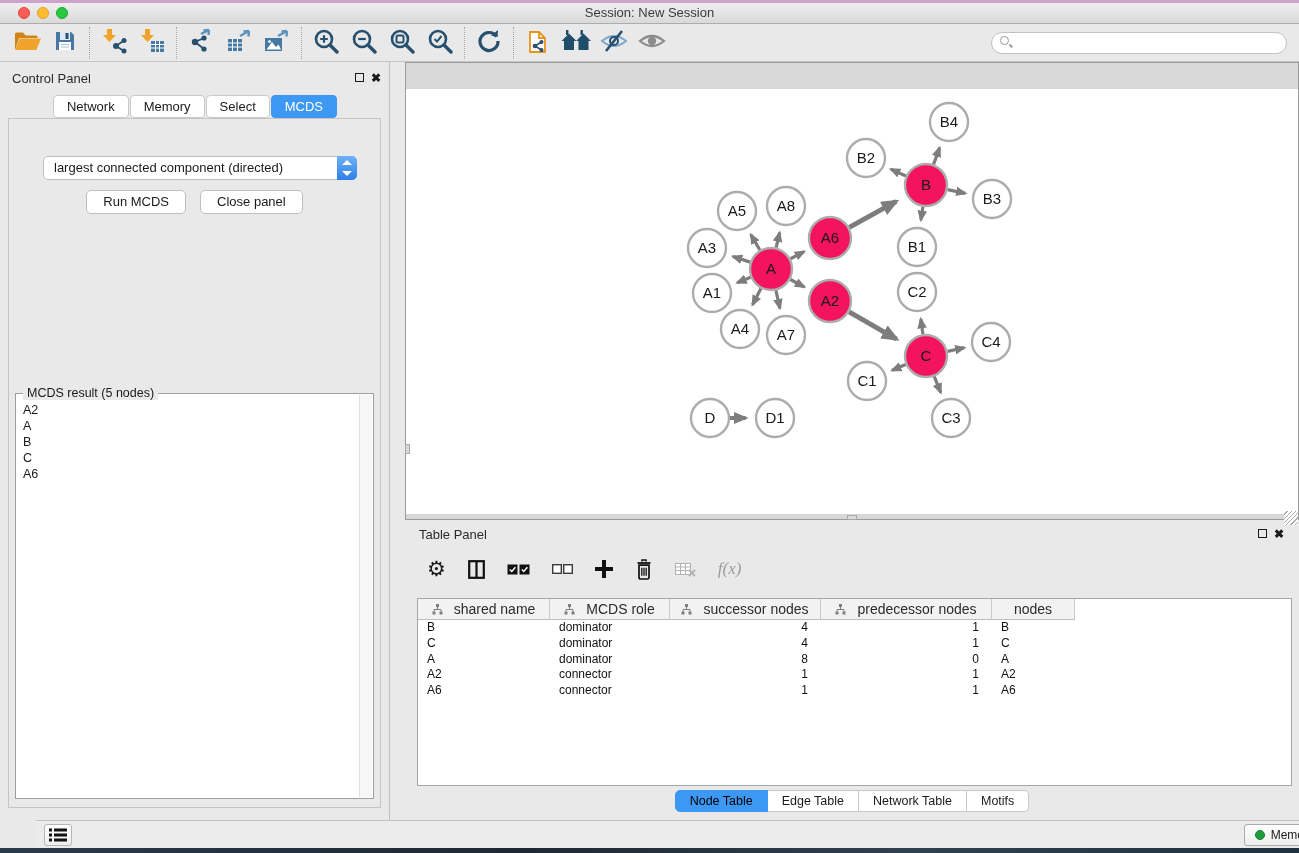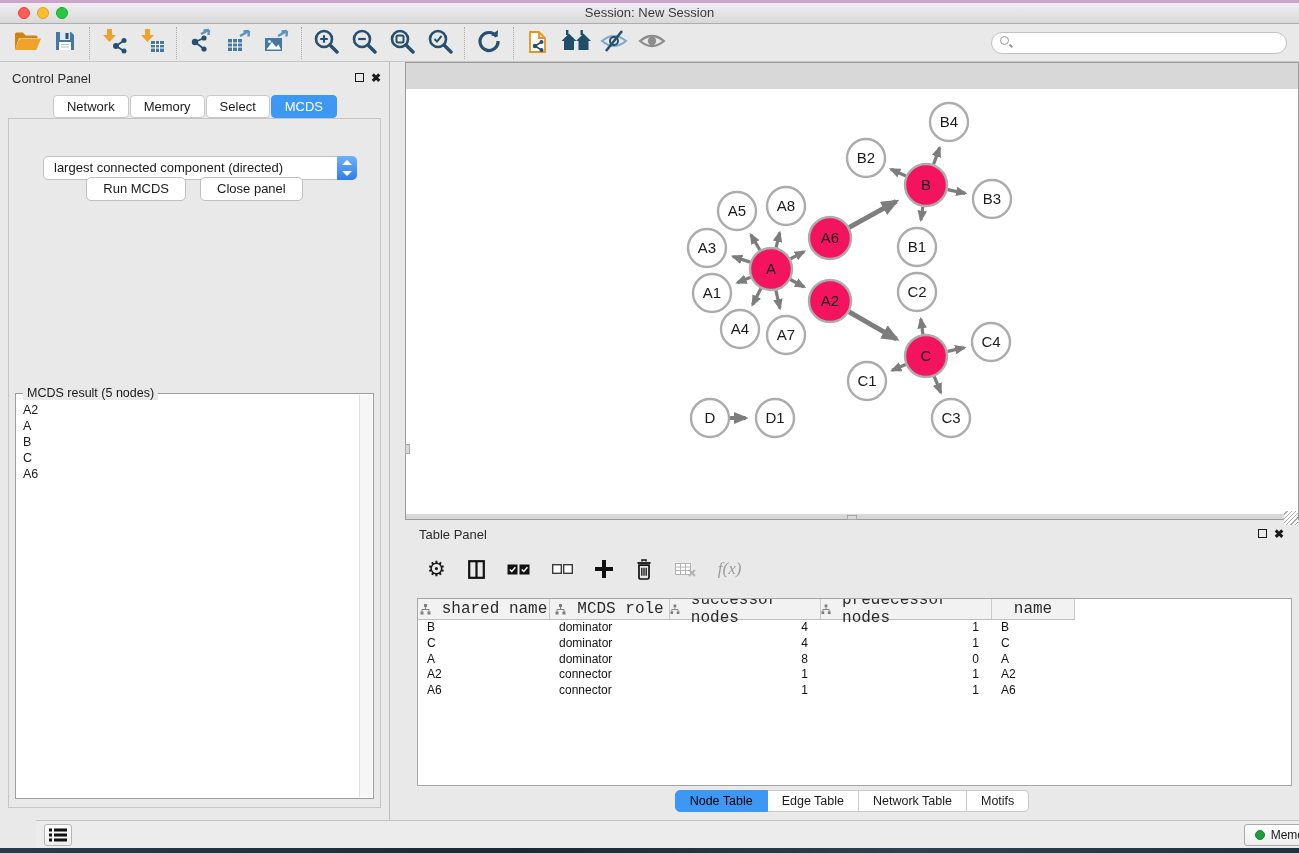--- a/index.html
+++ b/index.html
@@ -40,21 +40,21 @@
   .cp-tab.active { background:#3D98F4; border-color:#3D98F4; color:#FFF; }
   #cp-content { position:absolute; left:8px; right:8px; top:56px; bottom:12px; border:1px solid #C5C5C5; }
   #opt-label { position:absolute; top:14px; width:100%; text-align:center; font-size:13px; color:#1A1A1A; }
   #criterion { position:absolute; left:34px; top:37px; width:314px; height:24px; background:#FFF;
     border:1px solid #BFBFBF; border-radius:5px; font-size:13px; line-height:22px; padding-left:10px; color:#1A1A1A; }
   #criterion .stepper { position:absolute; right:-1px; top:-1px; width:20px; height:24px; border-radius:0 5px 5px 0;
     background:linear-gradient(#70B1F8,#2E7FE8); }
   .chev-up, .chev-dn { position:absolute; left:5px; width:0; height:0; border-left:5px solid transparent; border-right:5px solid transparent; }
   .chev-up { top:4px; border-bottom:5px solid #FFF; }
   .chev-dn { bottom:4px; border-top:5px solid #FFF; }
-  #cp-buttons { position:absolute; top:58px; width:100%; display:flex; justify-content:center; gap:14px; }
+  #cp-buttons { position:absolute; top:71px; width:100%; display:flex; justify-content:center; gap:14px; }
   .cp-btn { background:#FFF; border:1px solid #BFBFBF; border-radius:5px; height:24px; padding:0 16px;
     font-size:13px; color:#1A1A1A; line-height:22px; }
   #result-box { position:absolute; left:6px; right:6px; top:274px; bottom:8px; border:1px solid #9E9E9E; background:#FFF; }
   #result-legend { position:absolute; top:-8px; left:7px; background:#E9E9E9; padding:0 4px; font-size:12.5px; color:#1A1A1A; }
   #result-scroll { position:absolute; right:1px; top:1px; bottom:1px; width:13px; background:#F6F6F6; border-left:1px solid #E0E0E0; }
   #result-list { position:absolute; left:0; top:8px; right:16px; }
   .result-item { font-size:12.5px; color:#1A1A1A; padding:0 7px; height:16px; line-height:16px; }
 
   
   #net-window { left:405px; top:62px; width:894px; height:458px; border:1px solid #9A9A9A; background:#D8D8D8; }
@@ -75,21 +75,21 @@
   #table-panel { left:405px; top:520px; width:894px; height:300px; }
   #tp-title { position:absolute; left:14px; top:7px; font-size:13px; color:#2B2B2B; }
   #tp-float { right:32px; top:9px; } #tp-close { right:15px; top:8px; }
   #tp-toolbar { position:absolute; left:0; top:28px; width:100%; height:42px; display:flex; align-items:center; padding-left:22px; gap:22px; }
   .tp-icon { display:flex; align-items:center; justify-content:center; height:28px; }
   #gear-glyph { font-family:"DejaVu Sans", sans-serif; font-size:21px; color:#1A1A1A; line-height:22px; }
   #fx-glyph { font-family:"Liberation Serif", serif; font-style:italic; font-size:17px; color:#9C9C9C; }
   #table-box { position:absolute; left:12px; right:7px; top:78px; bottom:34px; border:1px solid #A6A6A6; background:#FFF; overflow:hidden; }
   #tbl-header { display:flex; height:21px; }
   .th { background:#F2F2F2; border-bottom:1px solid #BDBDBD; border-right:1px solid #C9C9C9;
-    display:flex; align-items:center; justify-content:center; gap:11px; font-size:16px; color:#2B2B2B;font-family:Liberation Mono, monospace; }
+    display:flex; align-items:center; justify-content:center; gap:11px; font-size:14px; color:#2B2B2B; }
   .th.filler { background:#FFF; border:none; flex:1; }
   .tr { display:flex; height:15.8px; }
   .td { font-size:12px; color:#111; padding:0 9px; line-height:15.8px; white-space:nowrap; overflow:hidden; }
   .td.num { text-align:right; padding-right:13px; }
 
   #tbl-tabs { position:absolute; left:0; bottom:8px; width:100%; display:flex; justify-content:center; }
   .tbl-tab { font-size:12.5px; height:22px; line-height:20px; padding:0 14px; background:#FFF;
     border:1px solid #C8C8C8; border-left:none; color:#1A1A1A; }
   .tbl-tab:first-child { border-left:1px solid #C8C8C8; border-radius:5px 0 0 5px; }
   .tbl-tab:last-child { border-radius:0 5px 5px 0; }
@@ -445,21 +445,21 @@
         <div class="th" style="width: 171px;">
           <svg width="11" height="11" viewBox="0 0 11 11">
             <rect x="4" y="0" width="3" height="3" fill="#7E7E7E"></rect>
             <rect x="0.5" y="7.5" width="3" height="3" fill="#7E7E7E"></rect>
             <rect x="7.5" y="7.5" width="3" height="3" fill="#7E7E7E"></rect>
             <path d="M5.5 3v2.5M2 7.5V5.5h7v2" stroke="#7E7E7E" fill="none"></path>
           </svg>
           <span>predecessor nodes</span>
         </div>
         <div class="th" style="width: 83px;">
-          <span>name</span>
+          <span>nodes</span>
         </div>
         <div class="th filler"></div>
       </div>
     <div id="tbl-body">
         <div class="tr">
           <div class="td" style="width: 132px;">B</div>
           <div class="td" style="width: 120px;">dominator</div>
           <div class="td num" style="width: 151px;">4</div>
           <div class="td num" style="width: 171px;">1</div>
           <div class="td" style="width: 83px;">B</div>

